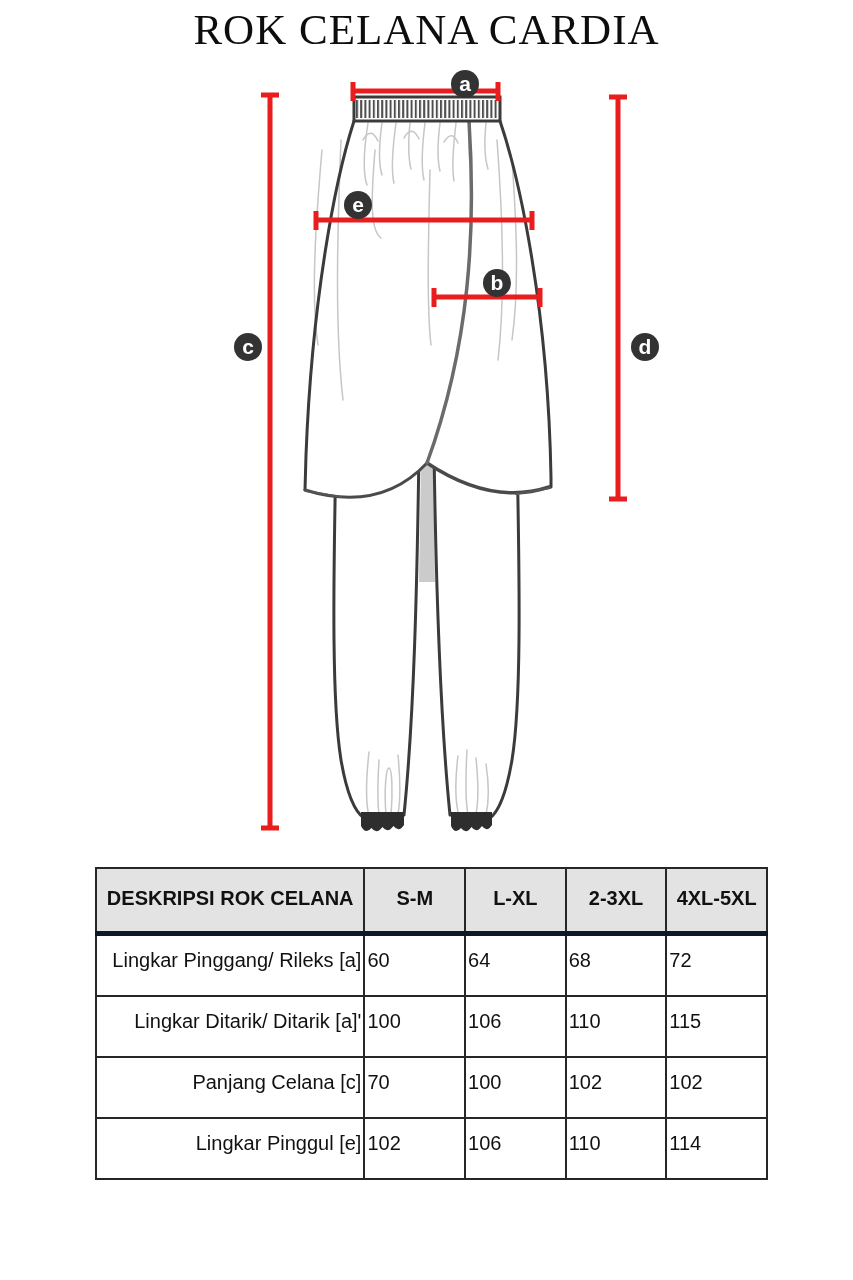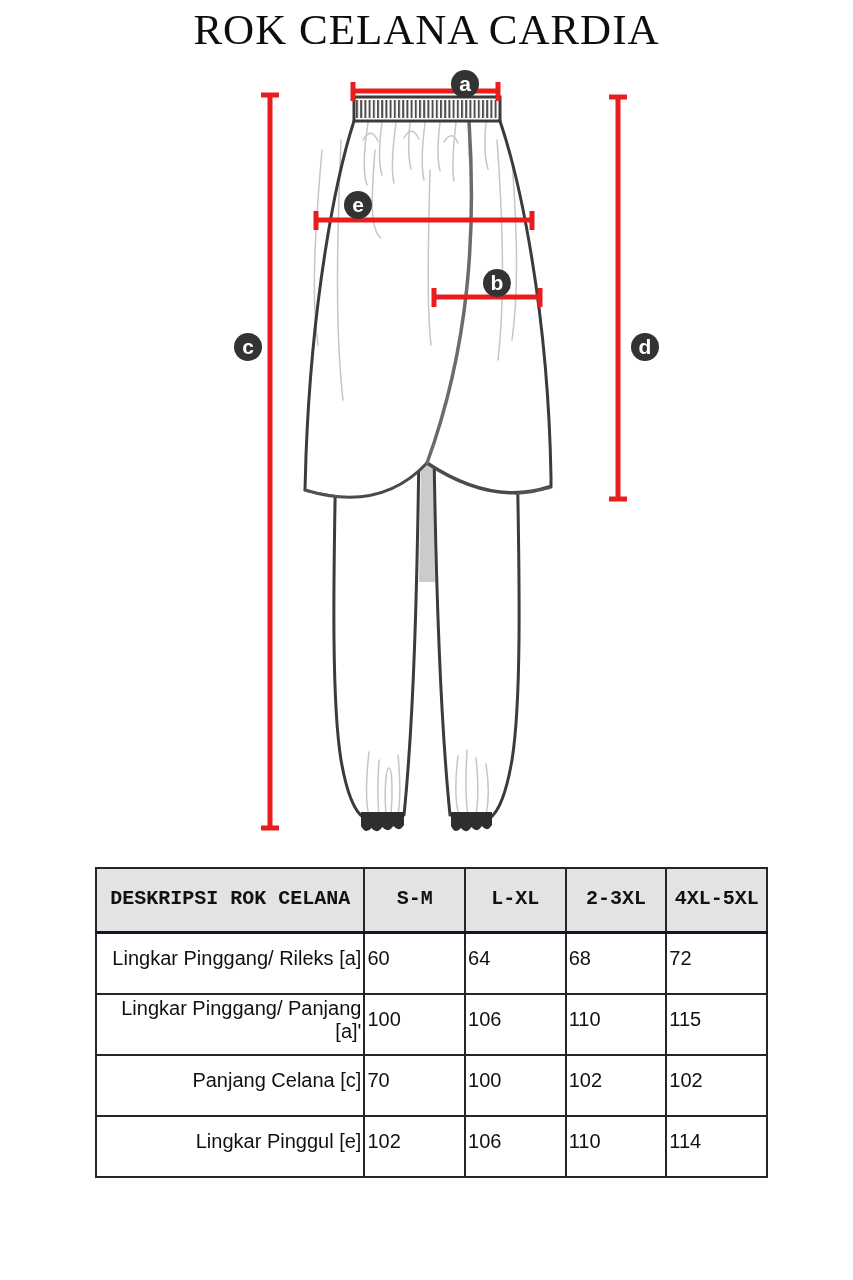--- a/index.html
+++ b/index.html
@@ -17,21 +17,21 @@
   svg.diagram{display:block;}
   table.size-table{
     border-collapse:collapse;table-layout:fixed;
     width:673px;margin:7px 0 0 95px;
   }
   .size-table th,.size-table td{border:2px solid #262626;}
   .size-table th{
     height:58px;background:#e3e3e3;font-size:20px;font-weight:bold;
     text-align:center;vertical-align:middle;padding:0 2px 4px 2px;
   }
-  .size-table thead th{border-bottom:3px solid #0f172a;font-family:Liberation Mono, monospace;}
+  .size-table thead th{border-bottom:5px solid #0f172a;}
   .size-table col.c0{width:40%;}
   .size-table col.cv{width:15%;}
   .size-table td{
     height:49px;font-size:20px;text-align:left;vertical-align:middle;
     padding:0 2px 10px 2px;
   }
   .size-table td.lbl{text-align:right;padding-left:10px;}
 </style>
 </head>
 <body>
@@ -165,21 +165,21 @@
     </thead>
     <tbody>
       <tr>
         <td class="lbl">Lingkar Pinggang/ Rileks [a]</td>
         <td>60</td>
         <td>64</td>
         <td>68</td>
         <td>72</td>
       </tr>
       <tr>
-        <td class="lbl">Lingkar Pinggang/ Panjang [a]'</td>
+        <td class="lbl">Lingkar Ditarik/ Ditarik [a]'</td>
         <td>100</td>
         <td>106</td>
         <td>110</td>
         <td>115</td>
       </tr>
       <tr>
         <td class="lbl">Panjang Celana [c]</td>
         <td>70</td>
         <td>100</td>
         <td>102</td>

